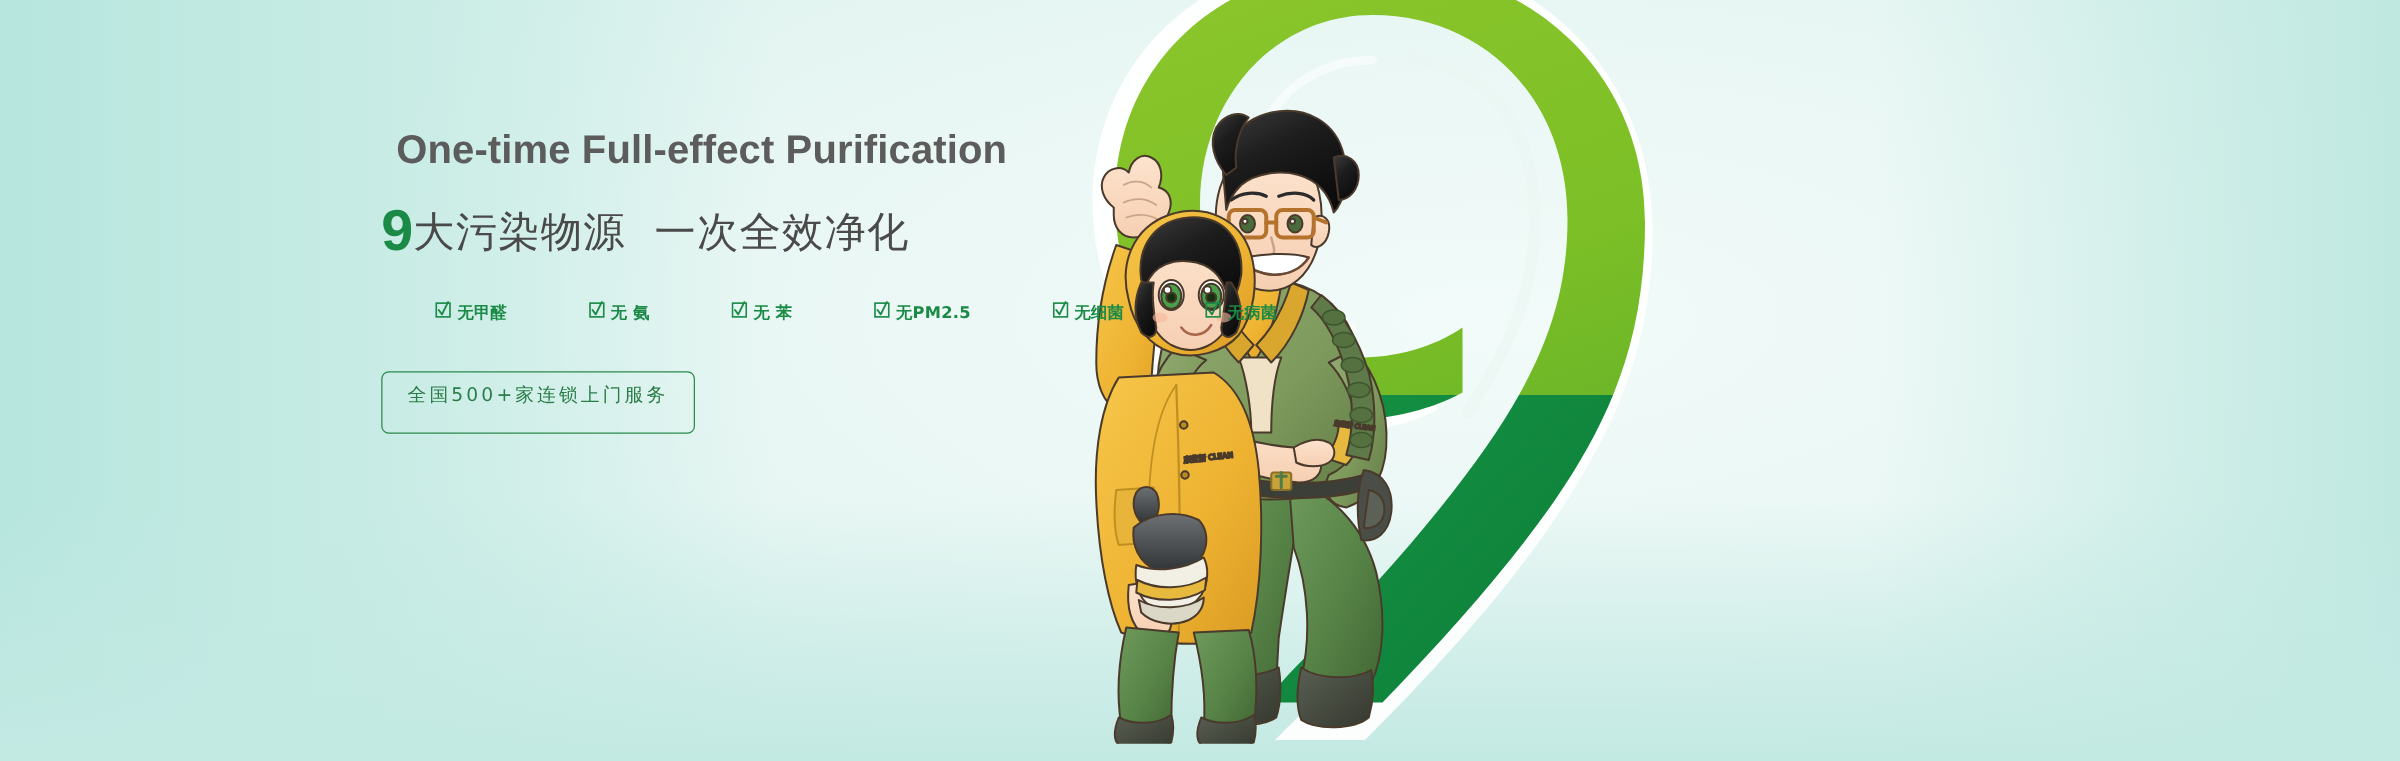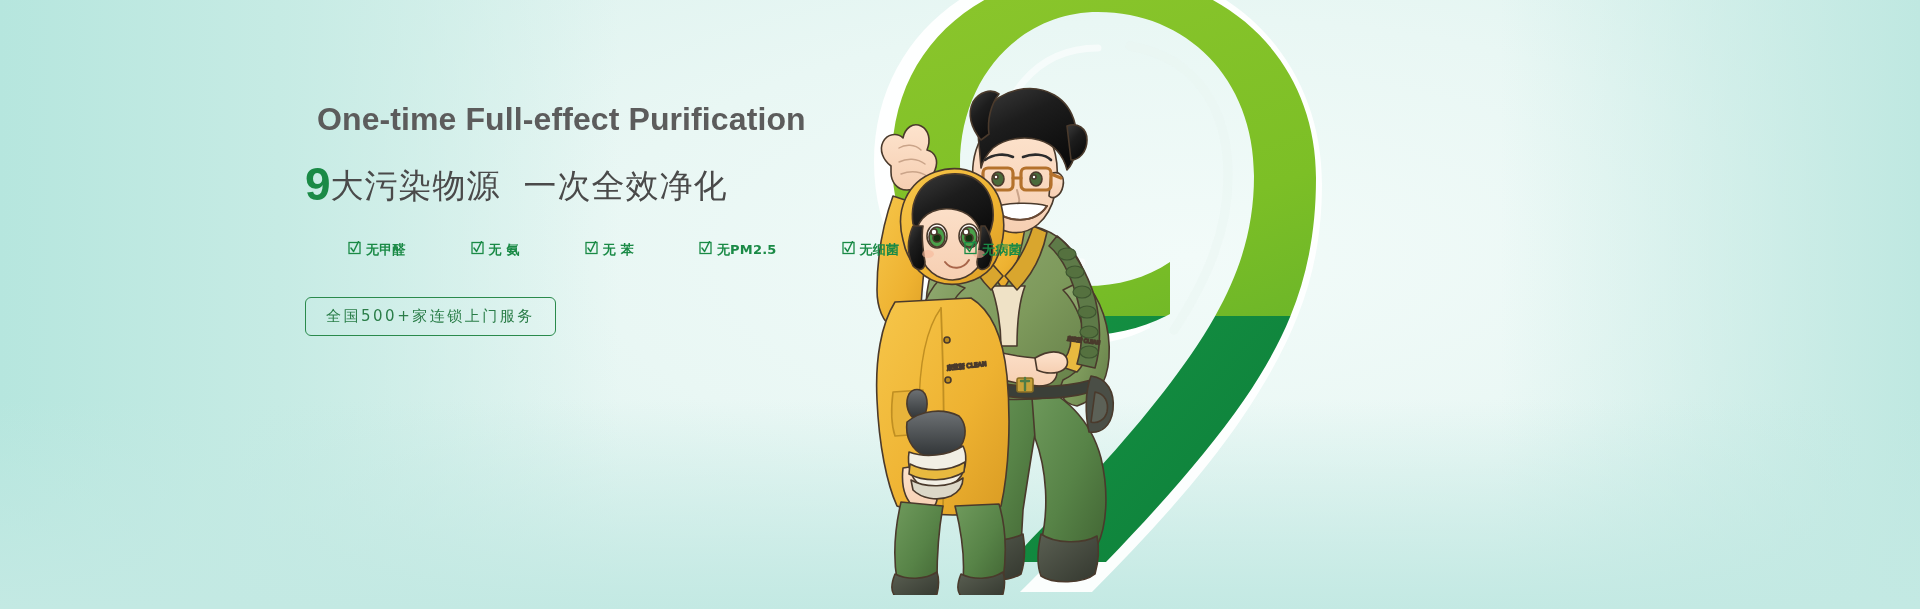--- a/index.html
+++ b/index.html
@@ -64,21 +64,21 @@
     width:13px;height:14px;display:inline-block;margin-right:5px;flex:0 0 auto;
   }
   .chk svg{display:block;}
   .feature-label{
     font-size:13px;font-weight:700;color:#1a8a46;letter-spacing:.2px;
     font-family:"DejaVu Sans","Liberation Sans",sans-serif;
   }
   .cta{
     margin-top:38px;display:inline-block;
     border:1.6px solid #2a8a4c;border-radius:6px;
-    padding:11px 20px 11px 20px;
+    padding:11px 20px 22px 20px;
     font-size:15px;color:#2a7d48;letter-spacing:2.5px;
     font-family:"DejaVu Sans","Liberation Sans",sans-serif;
     background:transparent;cursor:pointer;line-height:1;
   }
 </style>
 </head>
 <body>
 
 <div class="banner">
 

